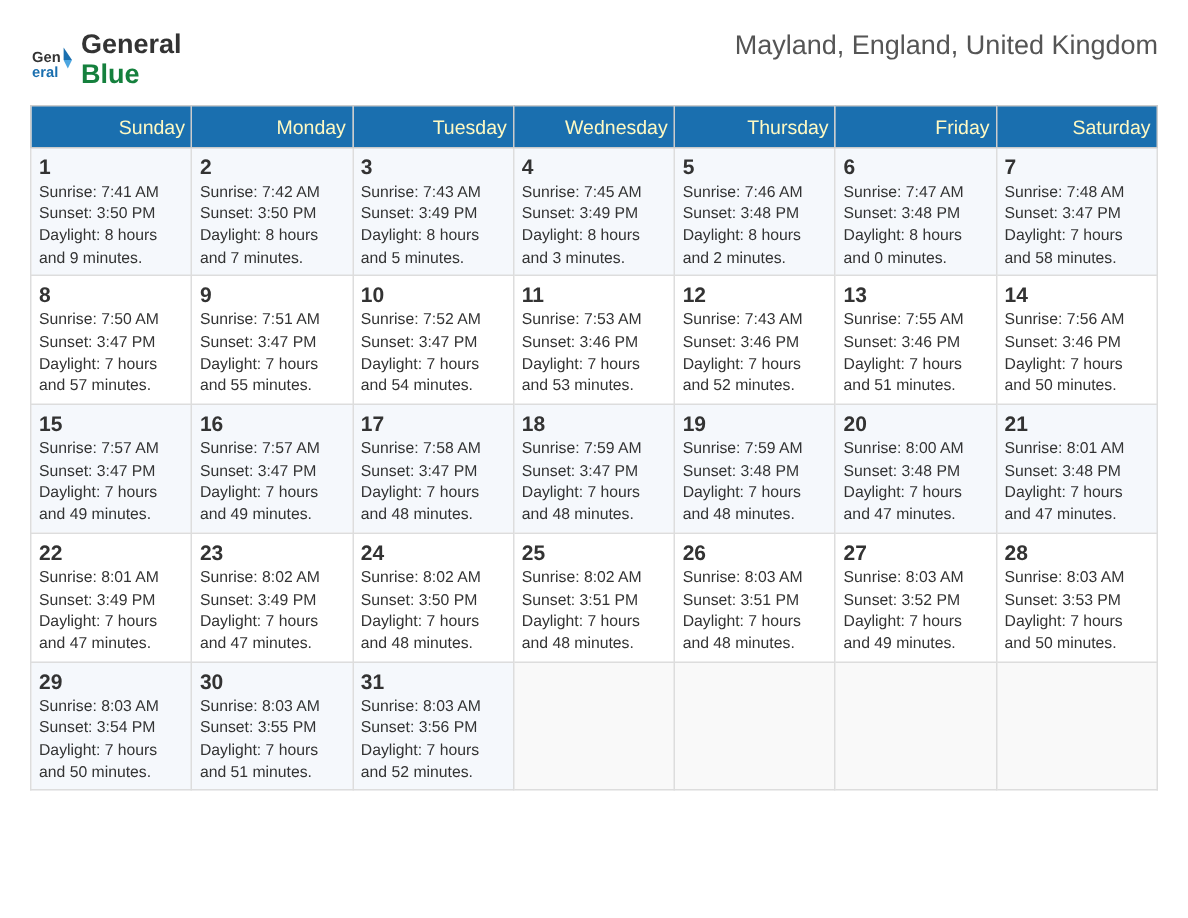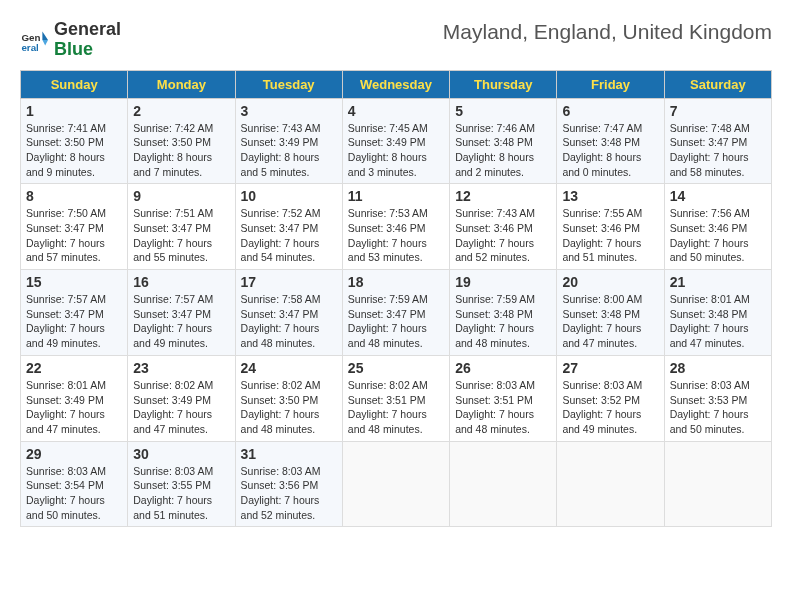--- a/index.html
+++ b/index.html
@@ -33,35 +33,35 @@
     }
     .title-area {
       text-align: right;
     }
     .month-title {
       font-size: 36px;
       font-weight: bold;
       color: #333;
     }
     .subtitle {
-      font-size: 21px;
+      font-size: 18px;
       color: #555;
     }
     table {
       width: 100%;
       border-collapse: collapse;
       table-layout: fixed;
     }
     thead th {
       background-color: #1a6faf;
-      color: #fde047;
+      color: #fef9c3;
       font-size: 13px;
-      font-weight: bold;
+      font-weight: normal;
       padding: 6px 4px;
-      text-align: center;
+      text-align: right;
       border: 1px solid #ccc;
     }
     tbody td {
       vertical-align: top;
       padding: 4px 5px;
       font-size: 10.5px;
       color: #333;
       border: 1px solid #ddd;
       height: 85px;
       background: #fff;

